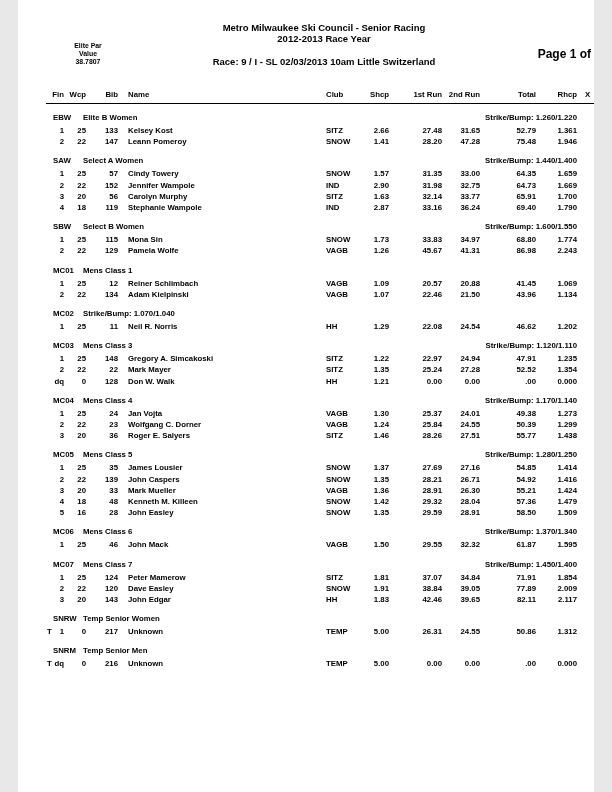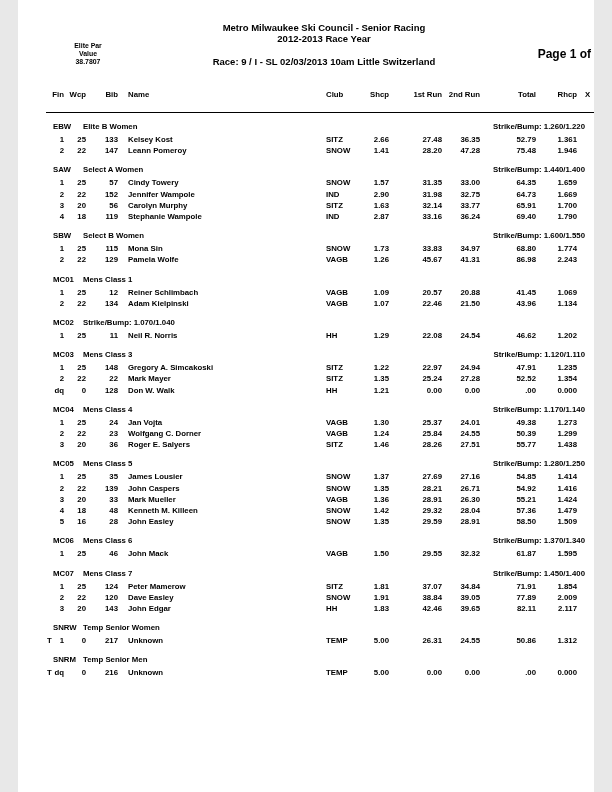--- a/index.html
+++ b/index.html
@@ -24,30 +24,30 @@
   }
   .pagenum{position:absolute;top:47px;right:29px;font-size:12px;}
   
   .content{position:absolute;top:89px;left:28px;width:557px;}
   .grid{display:grid;grid-template-columns:18px 22px 32px 208px 40px 23px 53px 38px 56px 41px 26px;}
   .cell{font-size:7.8px;line-height:11.2px;white-space:nowrap;overflow:visible;}
   .c0,.c1,.c2,.c5,.c6,.c7,.c8,.c9{text-align:right;}
   .c3{text-align:left;padding-left:10px;}
   .c4{text-align:left;}
   .c10{text-align:left;padding-left:8px;}
-  .colheads{border-bottom:1.6px solid #000;padding-bottom:11px;}
+  .colheads{border-bottom:1.6px solid #000;padding-bottom:2px;}
   .colheads .cell{line-height:12px;}
   .group{margin-top:7px;}
   .group-row{
     display:flex;align-items:baseline;
     padding-left:7px;height:14px;font-size:7.8px;line-height:13px;
   }
   .gcode{width:30px;flex:none;}
   .gname{flex:1;}
-  .gstrike{flex:none;margin-right:18px;text-align:right;}
+  .gstrike{flex:none;margin-right:26px;text-align:right;}
   .row{position:relative;}
   .fin{position:relative;}
   .pfx{position:absolute;left:1px;top:0;font-style:normal;}
 </style>
 </head>
 <body>
 
 <div class="page">
   <div class="hdr">
     <div class="elitepar">
@@ -85,21 +85,21 @@
             <span class="gstrike">Strike/Bump: 1.260/1.220</span>
           </div>
           <div class="grid row">
             <span class="cell c0 fin">1</span>
             <span class="cell c1">25</span>
             <span class="cell c2">133</span>
             <span class="cell c3">Kelsey Kost</span>
             <span class="cell c4">SITZ</span>
             <span class="cell c5">2.66</span>
             <span class="cell c6">27.48</span>
-            <span class="cell c7">36.35</span>
+            <span class="cell c7">31.65</span>
             <span class="cell c8">52.79</span>
             <span class="cell c9">1.361</span>
             <span class="cell c10"></span>
           </div>
           <div class="grid row">
             <span class="cell c0 fin">2</span>
             <span class="cell c1">22</span>
             <span class="cell c2">147</span>
             <span class="cell c3">Leann Pomeroy</span>
             <span class="cell c4">SNOW</span>

